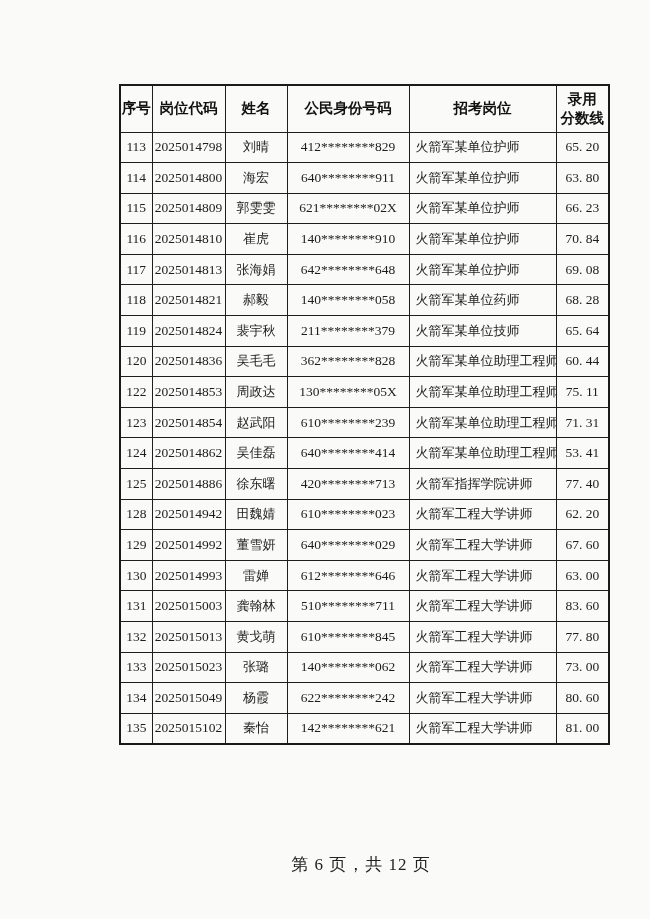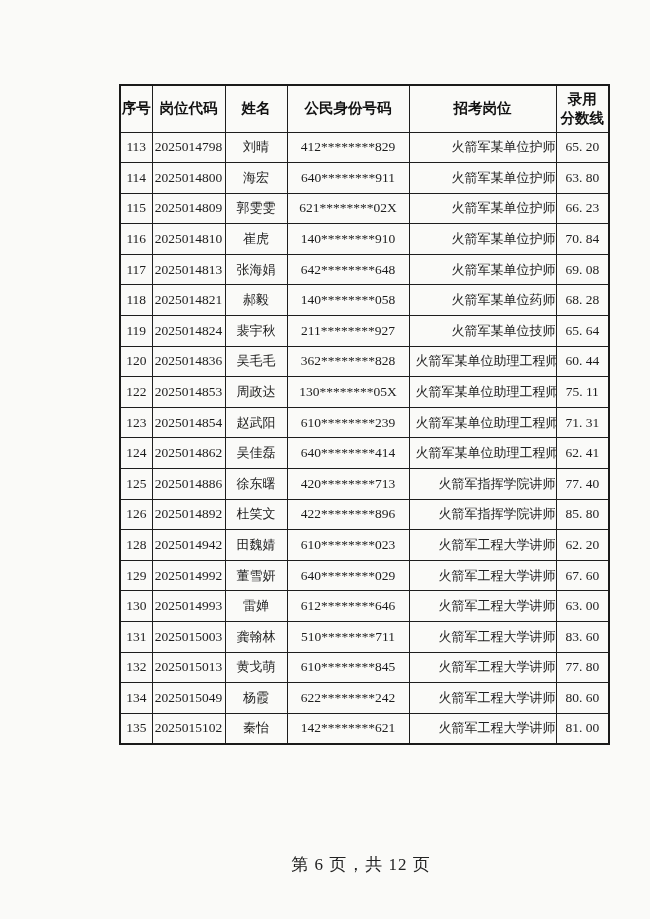--- a/index.html
+++ b/index.html
@@ -42,21 +42,21 @@
     color: #111;
   }
   .score-table th.wrap { white-space: pre-line; }
   .score-table td {
     font-size: 13px;
     height: 30.6px;
     color: #1d1d1d;
     white-space: nowrap;
   }
   .score-table td.pos {
-    text-align: right;
+    text-align: left;
     padding-left: 6px;
   }
   .score-table td.num { font-size: 13.5px; }
   .footer {
     position: absolute;
     top: 853px;
     left: 0;
     width: 100%;
     text-align: center;
     font-size: 17px;
@@ -135,21 +135,21 @@
         <td class="num">2025014821</td>
         <td>郝毅</td>
         <td class="num">140********058</td>
         <td class="pos">火箭军某单位药师</td>
         <td class="num">68. 28</td>
       </tr>
       <tr>
         <td class="num">119</td>
         <td class="num">2025014824</td>
         <td>裴宇秋</td>
-        <td class="num">211********927</td>
+        <td class="num">211********379</td>
         <td class="pos">火箭军某单位技师</td>
         <td class="num">65. 64</td>
       </tr>
       <tr>
         <td class="num">120</td>
         <td class="num">2025014836</td>
         <td>吴毛毛</td>
         <td class="num">362********828</td>
         <td class="pos">火箭军某单位助理工程师</td>
         <td class="num">60. 44</td>
@@ -169,39 +169,31 @@
         <td class="num">610********239</td>
         <td class="pos">火箭军某单位助理工程师</td>
         <td class="num">71. 31</td>
       </tr>
       <tr>
         <td class="num">124</td>
         <td class="num">2025014862</td>
         <td>吴佳磊</td>
         <td class="num">640********414</td>
         <td class="pos">火箭军某单位助理工程师</td>
-        <td class="num">62. 41</td>
+        <td class="num">53. 41</td>
       </tr>
       <tr>
         <td class="num">125</td>
         <td class="num">2025014886</td>
         <td>徐东曙</td>
         <td class="num">420********713</td>
         <td class="pos">火箭军指挥学院讲师</td>
         <td class="num">77. 40</td>
       </tr>
       <tr>
-        <td class="num">126</td>
-        <td class="num">2025014892</td>
-        <td>杜笑文</td>
-        <td class="num">422********896</td>
-        <td class="pos">火箭军指挥学院讲师</td>
-        <td class="num">85. 80</td>
-      </tr>
-      <tr>
         <td class="num">128</td>
         <td class="num">2025014942</td>
         <td>田魏婧</td>
         <td class="num">610********023</td>
         <td class="pos">火箭军工程大学讲师</td>
         <td class="num">62. 20</td>
       </tr>
       <tr>
         <td class="num">129</td>
         <td class="num">2025014992</td>
@@ -228,20 +220,28 @@
       </tr>
       <tr>
         <td class="num">132</td>
         <td class="num">2025015013</td>
         <td>黄戈萌</td>
         <td class="num">610********845</td>
         <td class="pos">火箭军工程大学讲师</td>
         <td class="num">77. 80</td>
       </tr>
       <tr>
+        <td class="num">133</td>
+        <td class="num">2025015023</td>
+        <td>张璐</td>
+        <td class="num">140********062</td>
+        <td class="pos">火箭军工程大学讲师</td>
+        <td class="num">73. 00</td>
+      </tr>
+      <tr>
         <td class="num">134</td>
         <td class="num">2025015049</td>
         <td>杨霞</td>
         <td class="num">622********242</td>
         <td class="pos">火箭军工程大学讲师</td>
         <td class="num">80. 60</td>
       </tr>
       <tr>
         <td class="num">135</td>
         <td class="num">2025015102</td>

